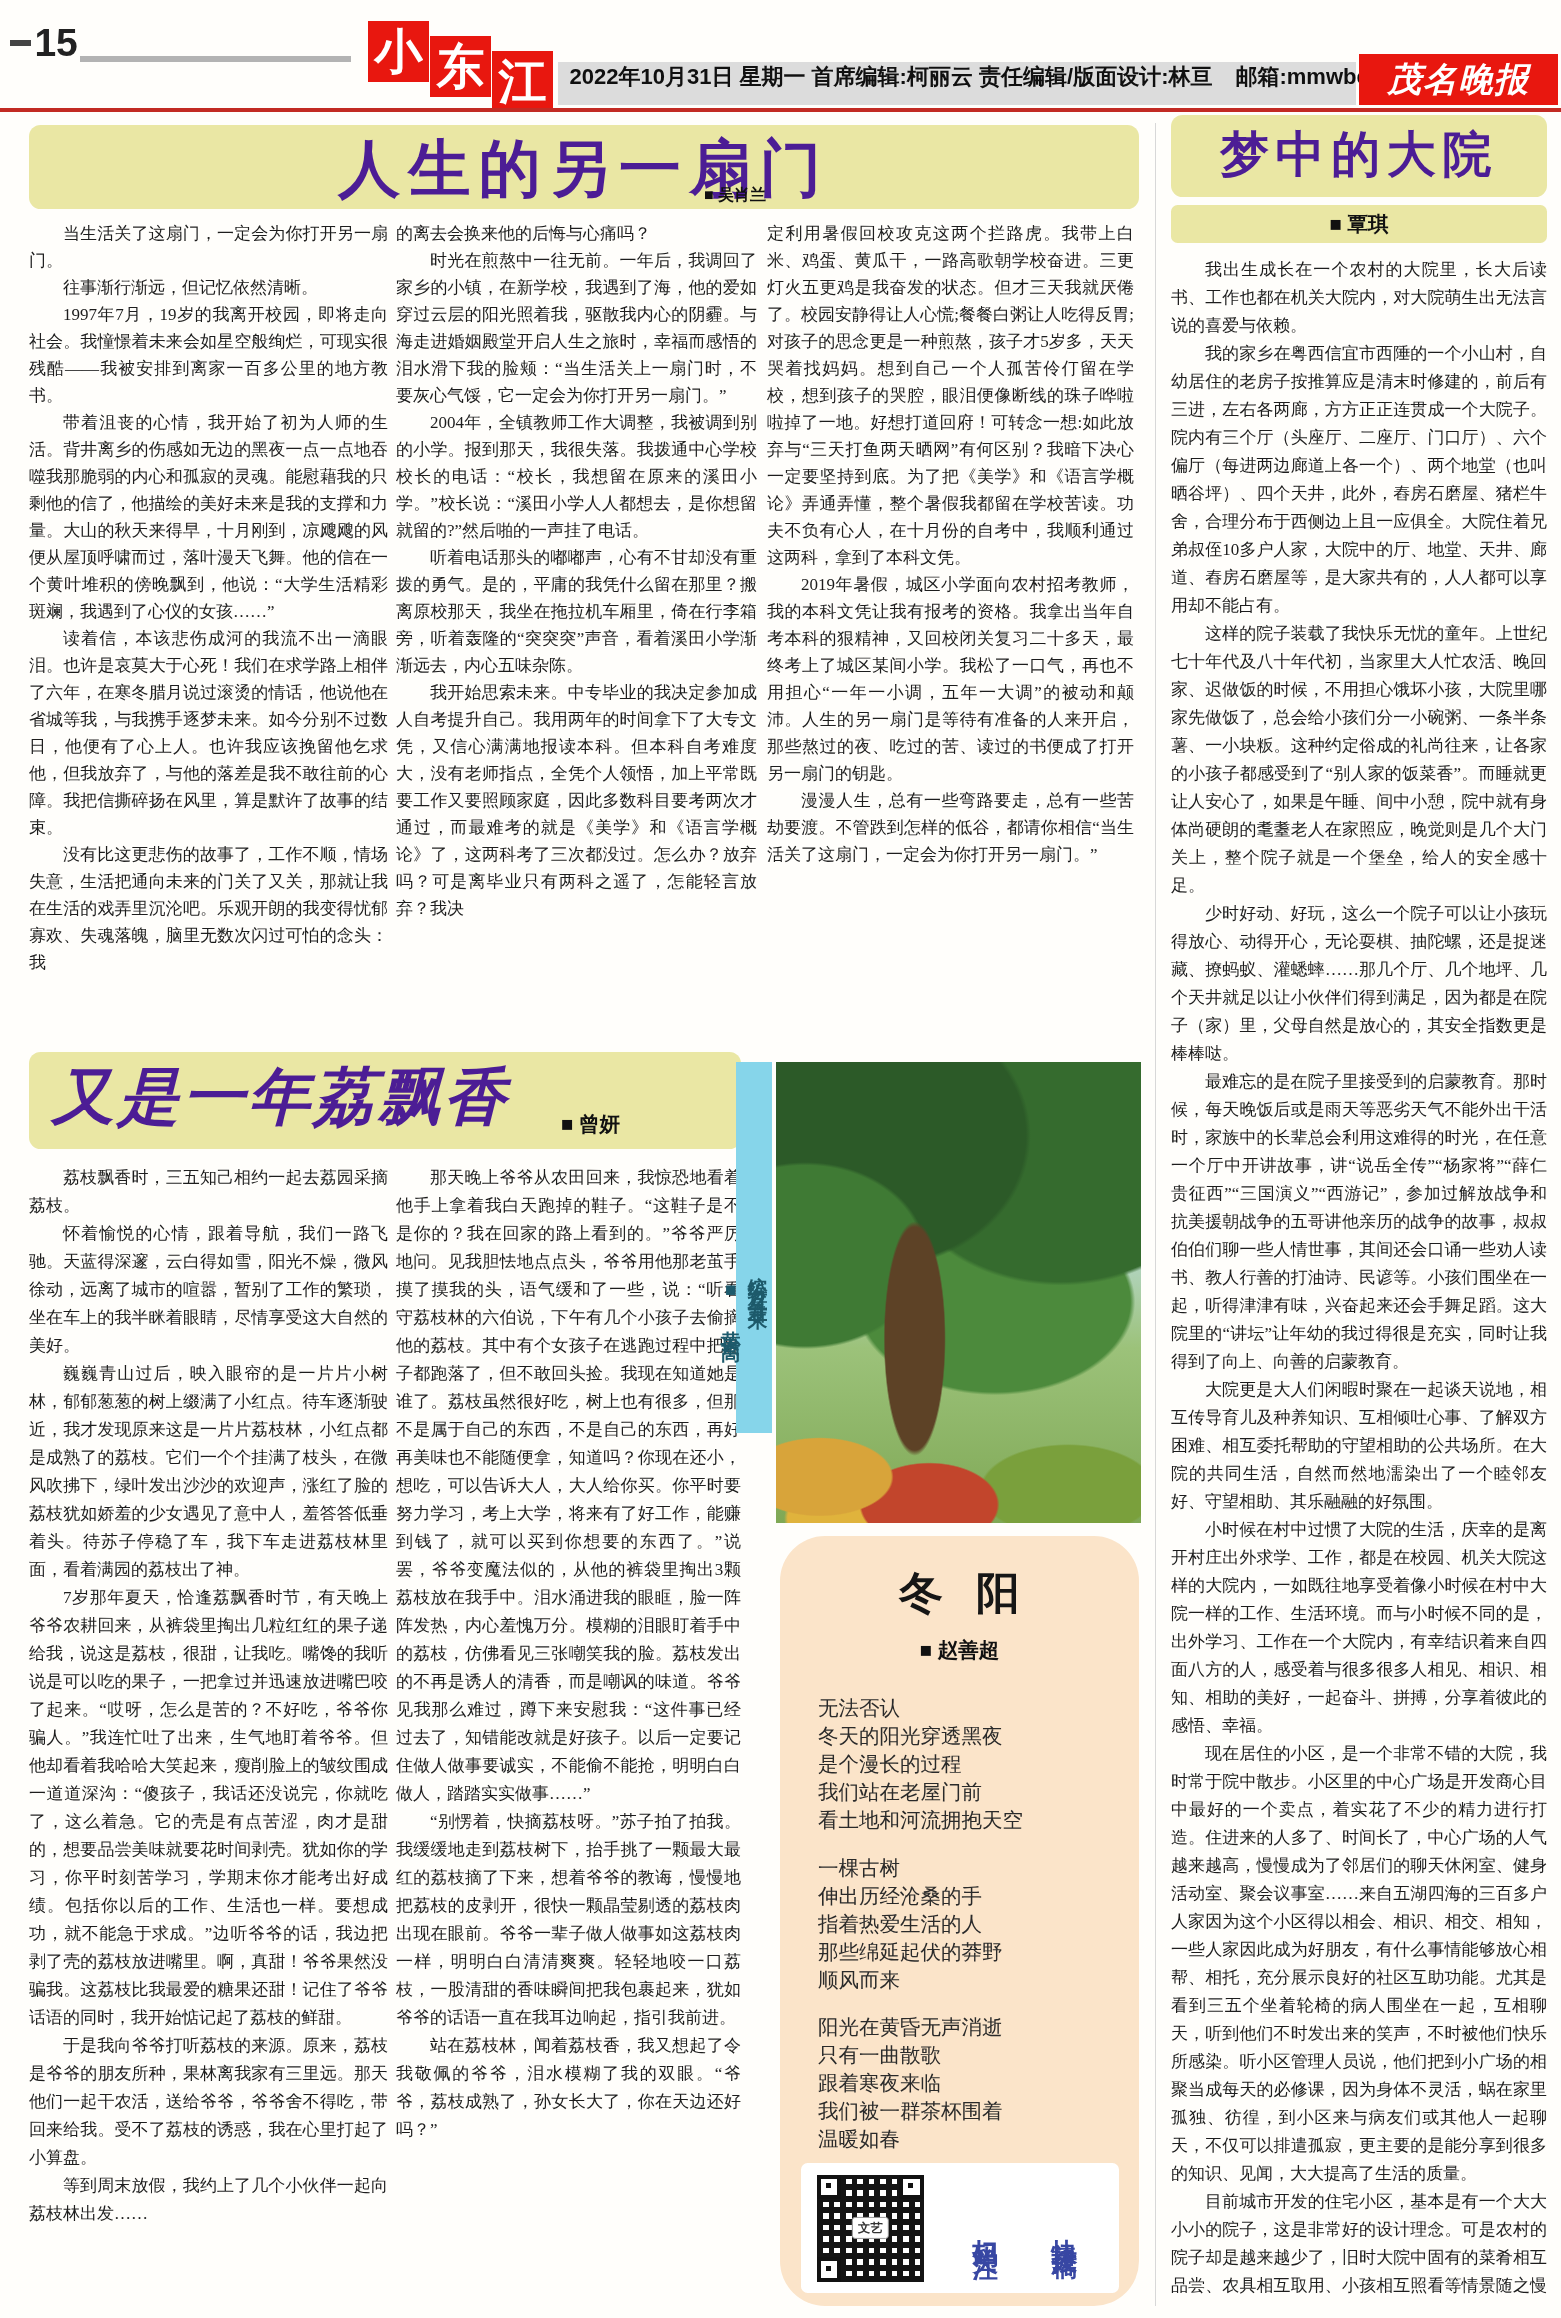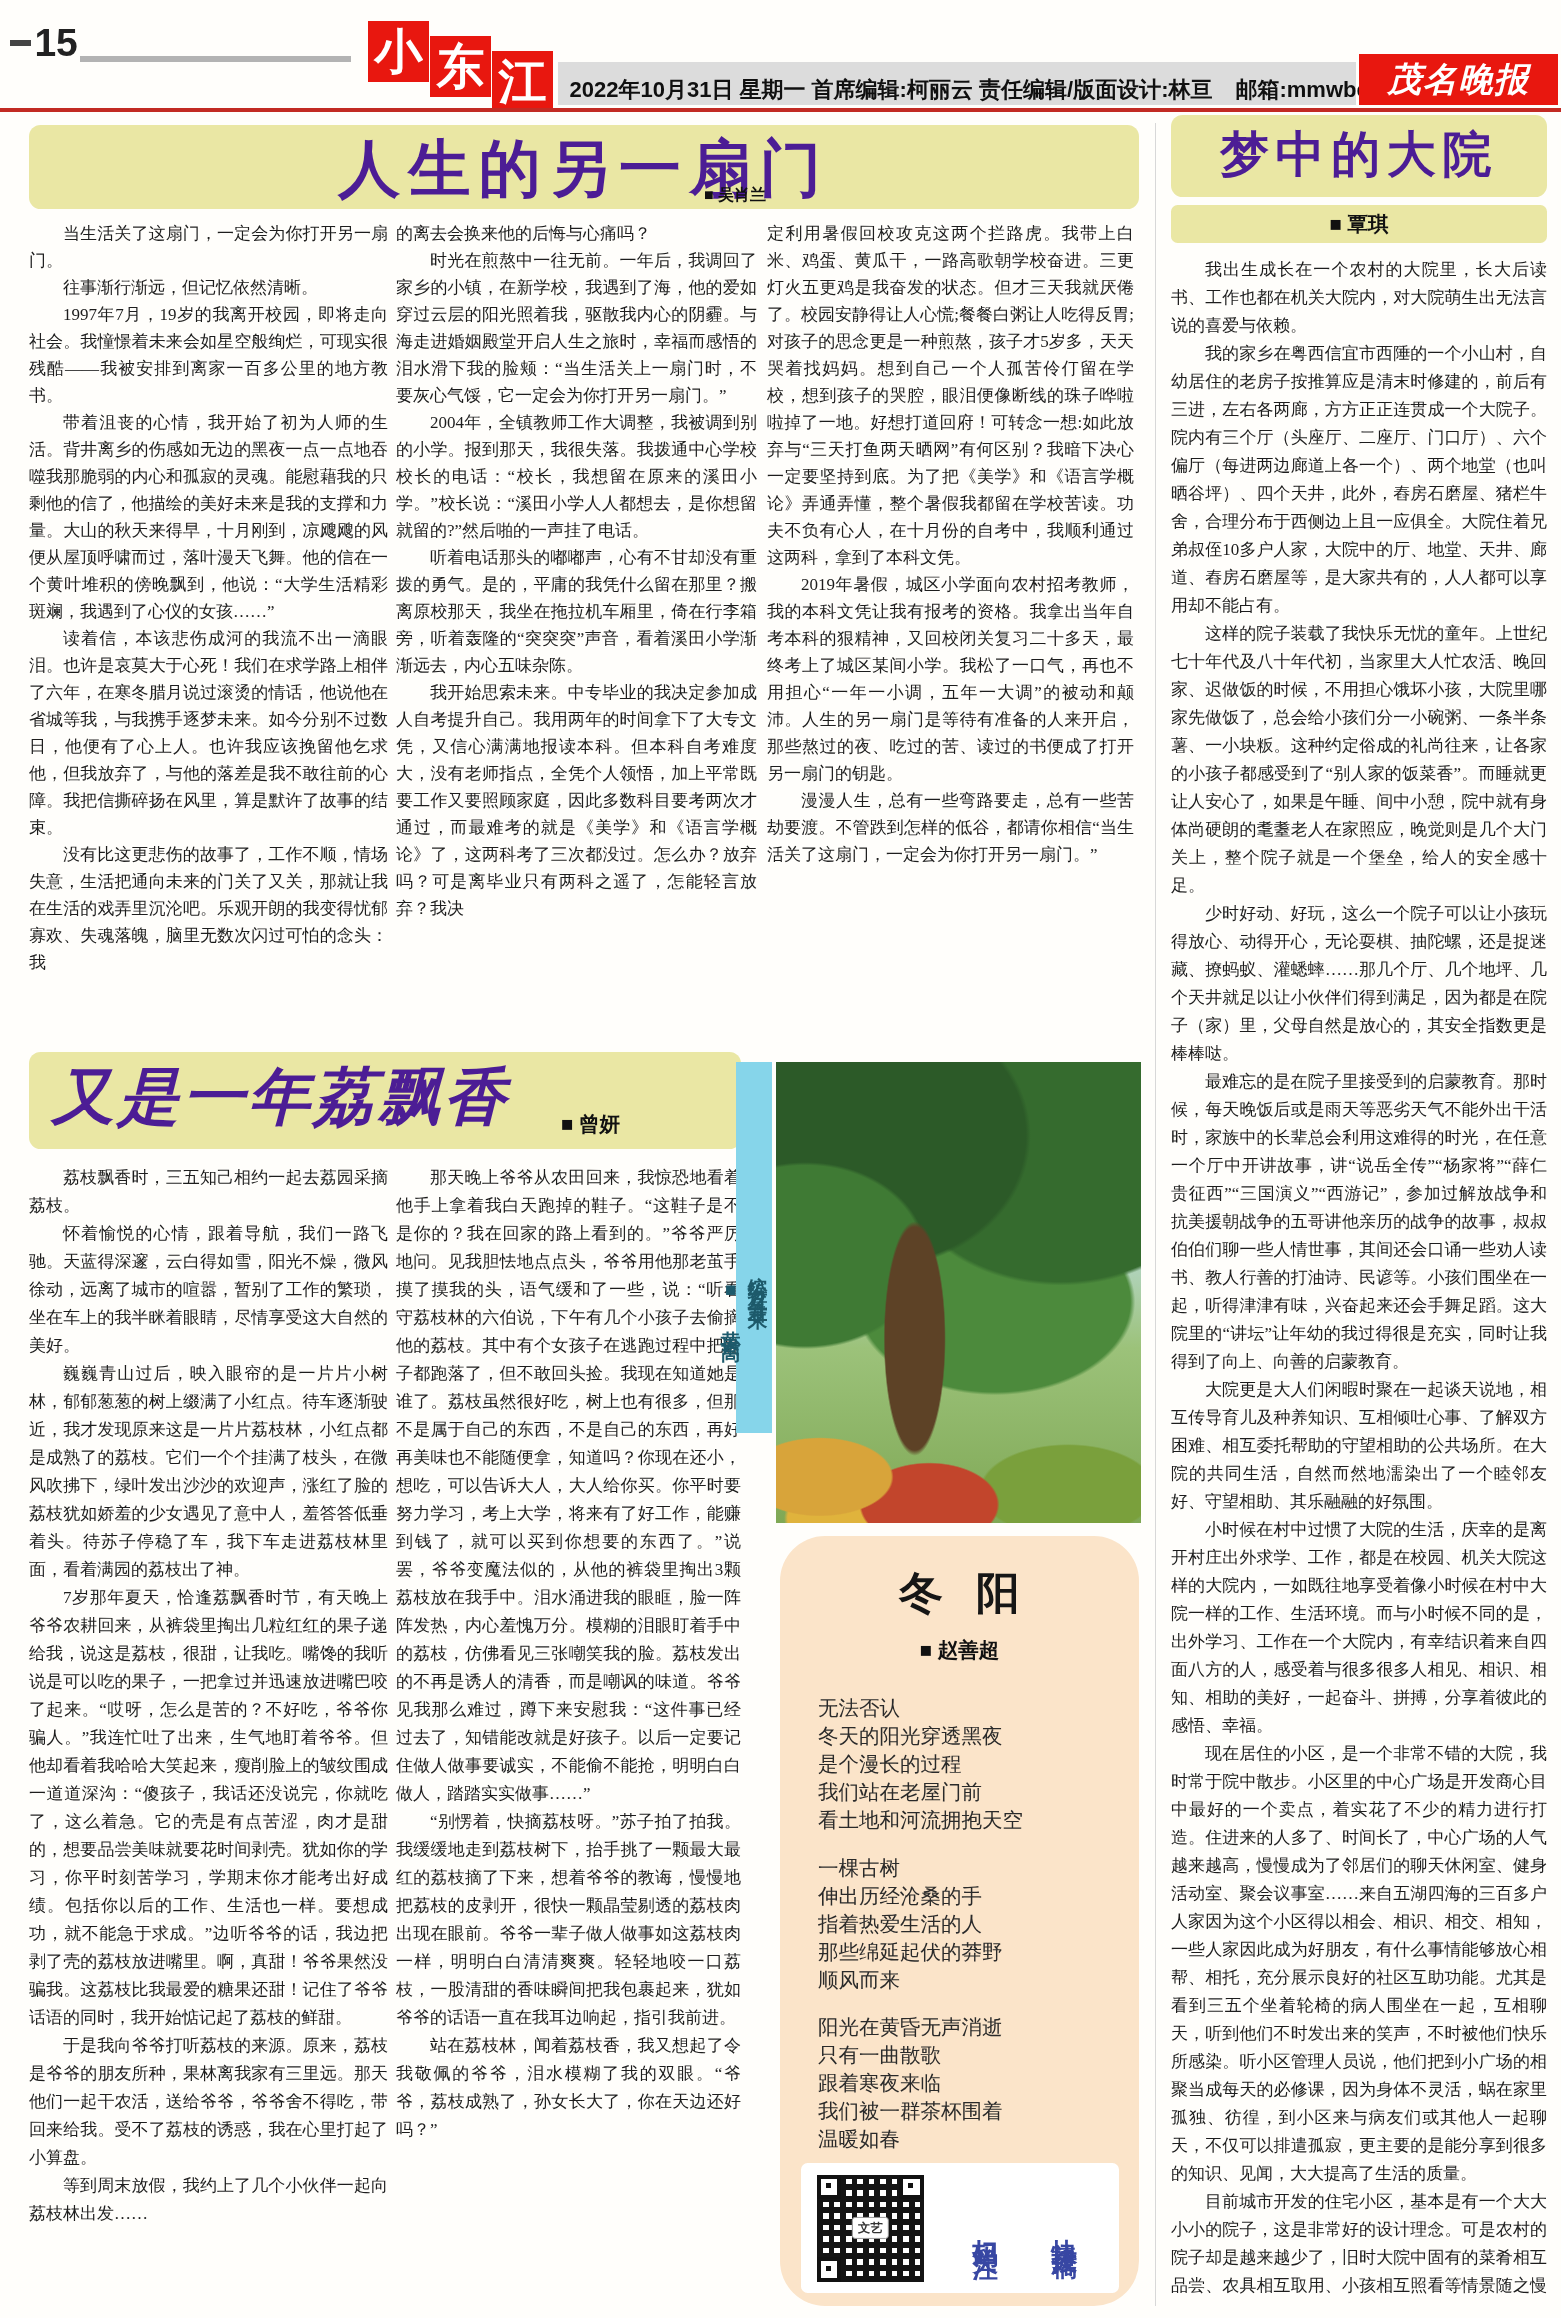--- a/index.html
+++ b/index.html
@@ -9,21 +9,21 @@
 
   
   .pagenum{position:absolute;left:9.8px;top:21.3px;font-family:"Liberation Sans",sans-serif;
            font-weight:bold;font-size:39px;color:#222;display:flex;align-items:center;}
   .pagenum .dash{display:inline-block;width:21.3px;height:5.7px;background:#444;margin-right:3.3px;}
   .hdr-line{position:absolute;left:80px;top:56px;width:271px;height:5.7px;background:#b3b3b3;}
   .sec-box{position:absolute;width:61px;height:61px;background:#e8170f;color:#fff;
            font-size:48px;font-weight:bold;display:flex;align-items:center;justify-content:center;
            font-family:"Liberation Serif",serif;}
   .gray-band{position:absolute;left:558px;top:62px;width:798px;height:43px;background:#dcdcdc;
-             display:flex;align-items:flex-end;font-family:"Liberation Sans",sans-serif;
+             display:flex;align-items:flex-start;font-family:"Liberation Sans",sans-serif;
              font-size:22px;font-weight:600;color:#101010;white-space:nowrap;padding-left:11.5px;box-sizing:border-box;}
   .gray-band .email{margin-left:23px;font-weight:700;}
   .brand-box{position:absolute;left:1359px;top:54px;width:199px;height:51px;background:#e8170f;
              color:#fff;display:flex;align-items:center;justify-content:center;
              font-size:34px;font-style:italic;font-weight:bold;letter-spacing:1.6px;}
   .red-rule{position:absolute;left:0;top:108px;width:1562px;height:4.1px;background:#c22a23;}
 
   
   .title-band{position:absolute;background:#eae7a4;border-radius:11.5px;}
   .cal-title{font-weight:bold;color:#4c1d95;}

